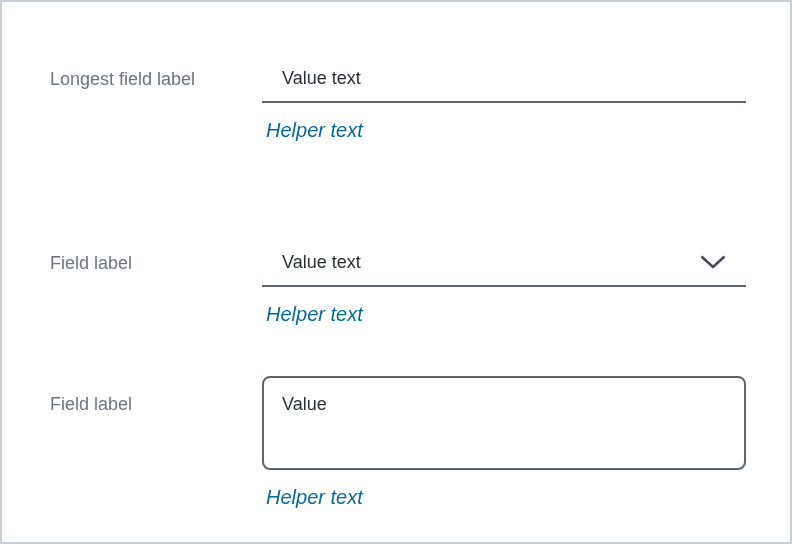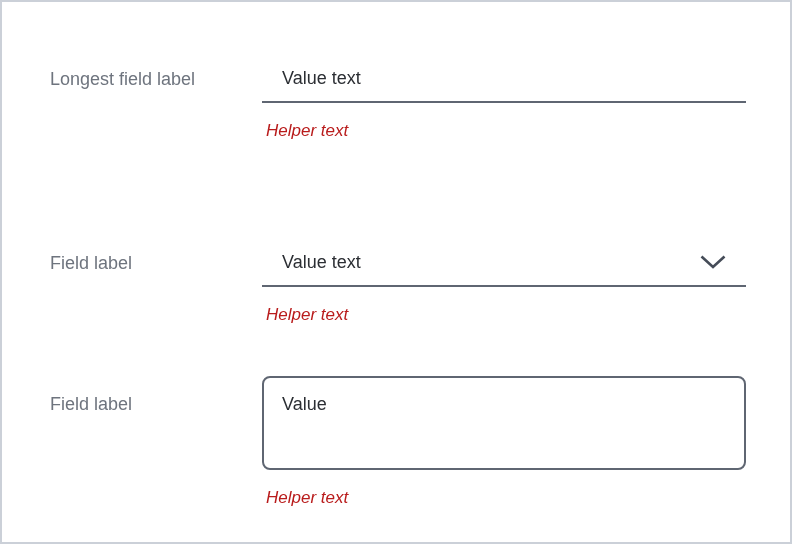--- a/index.html
+++ b/index.html
@@ -99,24 +99,24 @@
     border: 2px solid #5f6672;
     border-radius: 8px;
     padding: 14px 18px 0 18px;
     resize: none;
     outline: none;
     overflow: hidden;
   }
 
   .helper-text {
     margin: 18px 0 0 4px;
-    font-size: 17px;
+    font-size: 20px;
     line-height: 19px;
     font-style: italic;
-    color: #b91c1c;
+    color: #0369a1;
   }
 </style>
 </head>
 <body>
 
 <div class="page">
   <div class="form">
 
     <div class="field-row row-1">
       <div class="field-label">Longest field label</div>

